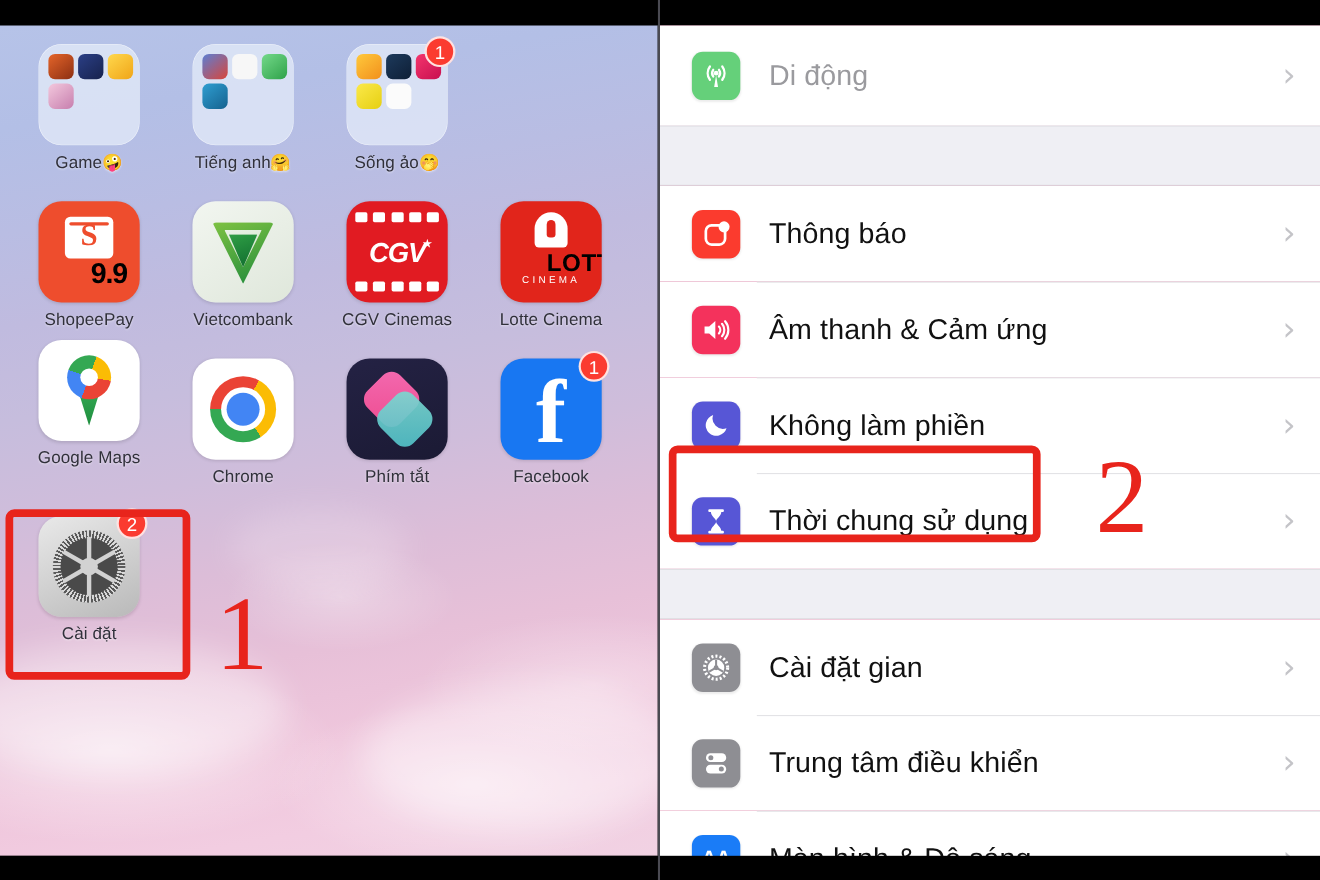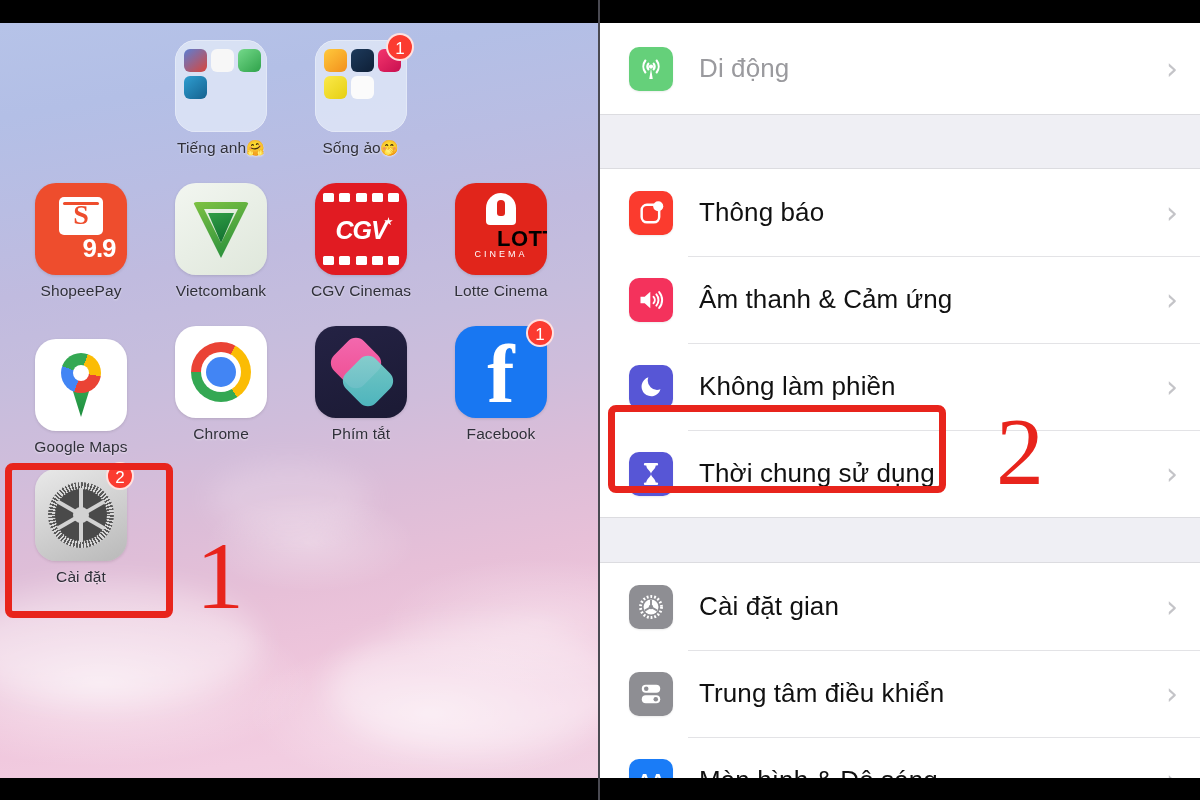--- a/index.html
+++ b/index.html
@@ -78,21 +78,21 @@
     background:#fff; border-radius:5px;
   }
   .shopee .wallet:after{
     content:"S"; position:absolute; left:0; right:0; top:2px;
     text-align:center; font-size:28px; color:#ee4d2d; font-family:"Liberation Serif",serif; font-weight:700;
   }
   .shopee .wallet:before{
     content:""; position:absolute; left:4px; top:5px; width:36px; height:3px; background:#ee4d2d; border-radius:2px;
   }
   .shopee .nine { position:absolute; left:0; right:0; top:50px; text-align:center;
-                  color:#ffffff; font-size:26px; font-weight:700; letter-spacing:-1px;margin-left:36px;}
+                  color:#000000; font-size:26px; font-weight:700; letter-spacing:-1px;margin-left:36px;}
 
   
   .vcb { background:linear-gradient(145deg,#f2f6f0,#dfe7db); }
   .vcb .v1 { position:absolute; left:18px; top:19px; width:56px; height:56px;
     background:linear-gradient(160deg,#7ec242,#1f8a3c);
     clip-path:polygon(0 0,100% 0,50% 100%); border-radius:4px;}
   .vcb .v2 { position:absolute; left:29px; top:26px; width:34px; height:34px;
     background:linear-gradient(160deg,#e9f2e6,#cfe0c6);
     clip-path:polygon(0 0,100% 0,50% 100%); }
   .vcb .v3 { position:absolute; left:33px; top:30px; width:26px; height:30px;
@@ -216,20 +216,31 @@
   <div id="home">
     <div class="bar-top"></div>
     <div id="wallpaper">
       <div class="wp-cloud" style="left:-40px;top:560px;width:300px;height:120px;"></div>
       <div class="wp-cloud" style="left:330px;top:600px;width:290px;height:130px;"></div>
       <div class="wp-cloud" style="left:210px;top:440px;width:160px;height:70px;opacity:.5;"></div>
     </div>
 
     <div class="icon-grid">
 
+      <div class="app" style="left:18px;top:17px;">
+        <div class="tile">
+          <div class="folder" style="width:92px;height:92px;">
+            <div class="mini" style="background:linear-gradient(140deg,#e5652a,#8c2f12);"></div>
+            <div class="mini" style="background:linear-gradient(140deg,#2b3f86,#17224d);"></div>
+            <div class="mini" style="background:linear-gradient(140deg,#ffd84d,#f0a518);"></div>
+            <div class="mini" style="background:linear-gradient(140deg,#f3c8dd,#c77fae);"></div>
+          </div>
+        </div>
+        <div class="lbl"><span>Game</span><span class="emo">🤪</span></div>
+      </div>
 
       <div class="app" style="left:158px;top:17px;">
         <div class="tile">
           <div class="folder" style="width:92px;height:92px;">
             <div class="mini" style="background:linear-gradient(140deg,#5b7fd4,#d9453a);"></div>
             <div class="mini" style="background:#f7f7f7;"></div>
             <div class="mini" style="background:linear-gradient(140deg,#74d98a,#2fa24a);"></div>
             <div class="mini" style="background:linear-gradient(140deg,#2f9ed1,#15628f);"></div>
           </div>
         </div>
@@ -300,21 +311,21 @@
         <div class="tile">
           <div class="sq lotte">
             <div class="bell"></div>
             <div class="w1">LOTTE</div>
             <div class="w2">CINEMA</div>
           </div>
         </div>
         <div class="lbl">Lotte Cinema</div>
       </div>
 
-      <div class="app" style="left:18px;top:316px;">
+      <div class="app" style="left:18px;top:286px;">
         <div class="tile">
           <div class="sq gmaps">
             <div class="tail"></div>
               <div class="pin"></div>
           </div>
         </div>
         <div class="lbl">Google Maps</div>
       </div>
 
       <div class="app" style="left:298px;top:303px;">

